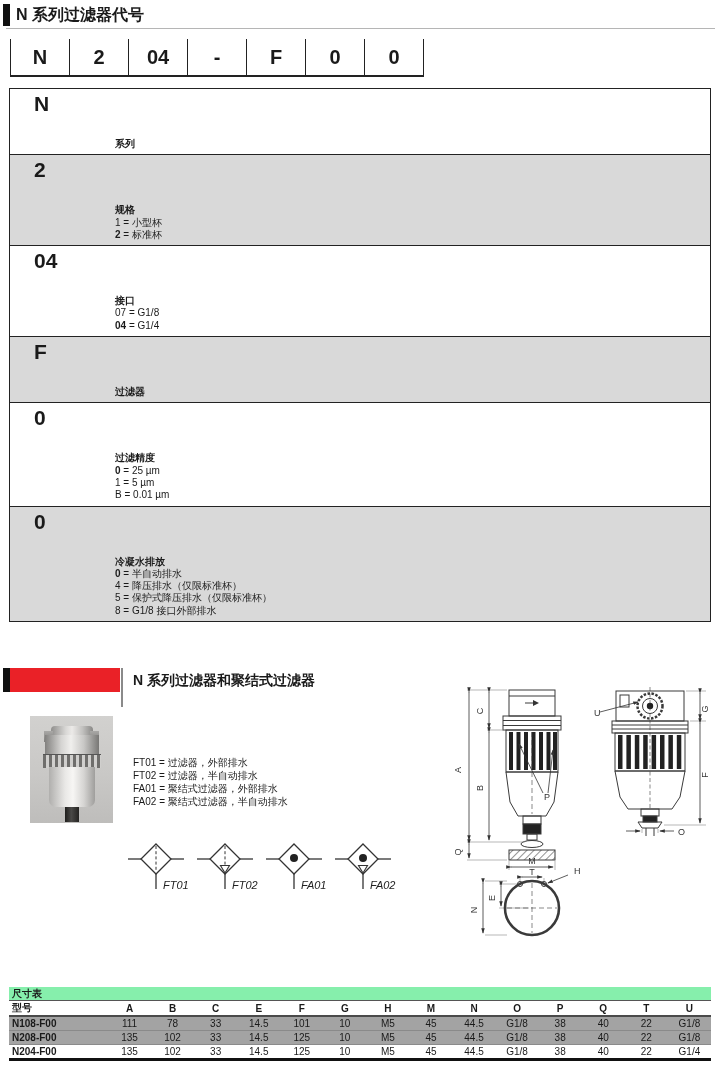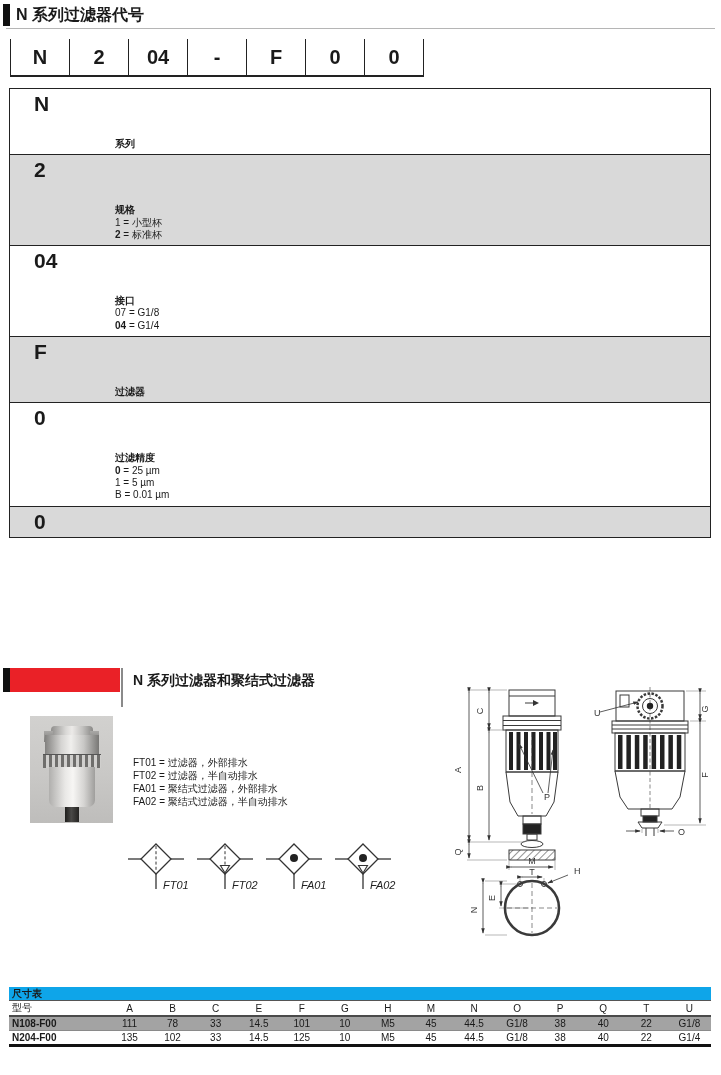--- a/index.html
+++ b/index.html
@@ -62,26 +62,26 @@
   
   .symbols { position:absolute; left:126px; top:839px; display:flex; gap:3px; }
 
   
   .dw-left { position:absolute; left:447px; top:682px; }
   .dw-right { position:absolute; left:588px; top:685px; }
   .dw-left text,.dw-right text { font-family:"Liberation Sans","DejaVu Sans",sans-serif; font-size:9px; fill:#333; }
 
   
   .dim-block { position:absolute; left:9px; top:987px; width:702px; border-bottom:3px solid #111; }
-  .dim-title { background:#0ea5e9; font-weight:bold; font-size:10px; height:13px;
+  .dim-title { background:#86efac; font-weight:bold; font-size:10px; height:13px;
     line-height:13px; padding-left:3px; border-bottom:1.5px solid #555; }
   .dim-table { width:100%; border-collapse:collapse; font-size:10px; table-layout:fixed; }
   .dim-table th,.dim-table td { height:13px; padding:0; text-align:center; font-weight:normal; }
   .dim-table thead tr { border-bottom:2px solid #4a4a4a; }
-  .dim-table thead th { font-weight:normal; }
+  .dim-table thead th { font-weight:bold; }
   .dim-table tbody tr { border-bottom:1.5px solid #8a8a8a; }
   .dim-table tbody tr:last-child { border-bottom:none; }
   .dim-table tbody tr.stripe { background:#a3a3a3; }
   .dim-table th:first-child,.dim-table td:first-child { width:96px; text-align:left; padding-left:3px; }
   .dim-table td:first-child { font-weight:bold; }
 </style>
 </head>
 <body>
 
 <div class="page">
@@ -135,20 +135,27 @@
         <div class="code-big">0</div>
         <div class="code-content">
           <div class="code-label">过滤精度</div>
           <div class="opt-line"><span class="opt-key selected">0</span> = 25 µm</div>
           <div class="opt-line"><span class="opt-key">1</span> = 5 µm</div>
           <div class="opt-line"><span class="opt-key">B</span> = 0.01 µm</div>
         </div>
       </div>
       <div class="code-row shaded">
         <div class="code-big">0</div>
+        <div class="code-content">
+          <div class="code-label">冷凝水排放</div>
+          <div class="opt-line"><span class="opt-key selected">0</span> = 半自动排水</div>
+          <div class="opt-line"><span class="opt-key">4</span> = 降压排水（仅限标准杯）</div>
+          <div class="opt-line"><span class="opt-key">5</span> = 保护式降压排水（仅限标准杯）</div>
+          <div class="opt-line"><span class="opt-key">8</span> = G1/8 接口外部排水</div>
+        </div>
       </div>
     </div>
 
   <div class="sec2-black"></div>
   <div class="sec2-red" id="sec2-red" style="background: rgb(234, 33, 39);"></div>
   <div class="sec2-vline"></div>
   <div class="sec2-title">N 系列过滤器和聚结式过滤器</div>
 
   <div class="photo">
     <div class="f-captop"></div>
@@ -373,20 +380,37 @@
             <td>10</td>
             <td>M5</td>
             <td>45</td>
             <td>44.5</td>
             <td>G1/8</td>
             <td>38</td>
             <td>40</td>
             <td>22</td>
             <td>G1/8</td>
           </tr>
+          <tr class="stripe">
+            <td>N208-F00</td>
+            <td>135</td>
+            <td>102</td>
+            <td>33</td>
+            <td>14.5</td>
+            <td>125</td>
+            <td>10</td>
+            <td>M5</td>
+            <td>45</td>
+            <td>44.5</td>
+            <td>G1/8</td>
+            <td>38</td>
+            <td>40</td>
+            <td>22</td>
+            <td>G1/8</td>
+          </tr>
           <tr class="">
             <td>N204-F00</td>
             <td>135</td>
             <td>102</td>
             <td>33</td>
             <td>14.5</td>
             <td>125</td>
             <td>10</td>
             <td>M5</td>
             <td>45</td>

